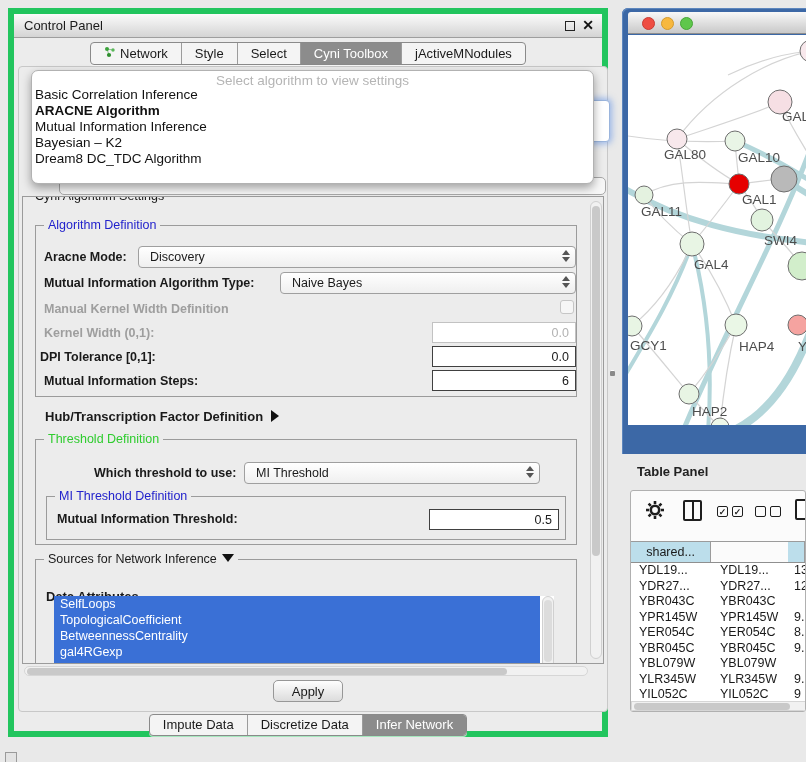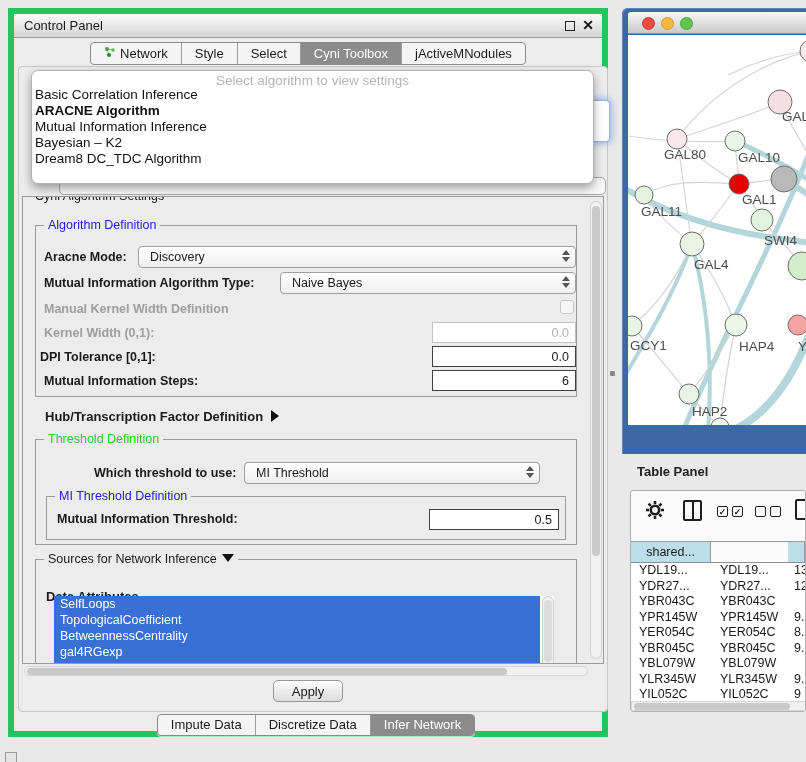--- a/index.html
+++ b/index.html
@@ -17,21 +17,21 @@
   .float-ic { position:absolute; right:27px; top:7px; width:10px; height:10px; border:1.6px solid #222; }
   .close-ic { position:absolute; right:8px; top:3px; font-size:14px; font-weight:bold; color:#111; }
 
   .seg { display:flex; border:1px solid #8a8a8a; border-radius:4px; overflow:hidden;
          background:#f4f4f4; height:23px; box-shadow:0 1px 0 rgba(255,255,255,.6); }
   .seg > div { padding:0 13px; line-height:22px; font-size:13px; border-left:1px solid #9c9c9c;
                white-space:nowrap; display:flex; align-items:center; gap:4px; }
   .seg > div:first-child { border-left:none; }
   .seg > div.sel { background:#8c8c8c; color:#fff; }
   #tabbar { left:0; top:28px; width:100%; display:flex; justify-content:center; }
-  #bottombar { left:8px; top:700px; width:100%; display:flex; justify-content:center; }
+  #bottombar { left:0; top:700px; width:100%; display:flex; justify-content:center; }
 
   #innerframe { left:4px; top:52px; width:590px; height:646px; border:1px solid #c8c8c8;
                 border-radius:4px; background:#ececec; }
 
   
   #combo-fragment { left:574px; top:86px; width:22px; height:42px; background:#fff;
                     border:1px solid #9ab4dc; border-radius:0 4px 4px 0;
                     box-shadow:0 0 6px 2px rgba(90,140,230,.55); }
   #combo-under { left:45px; top:163px; width:547px; height:18px; background:#f7f7f7;
                  border:1px solid #a8a8a8; border-radius:5px; }

